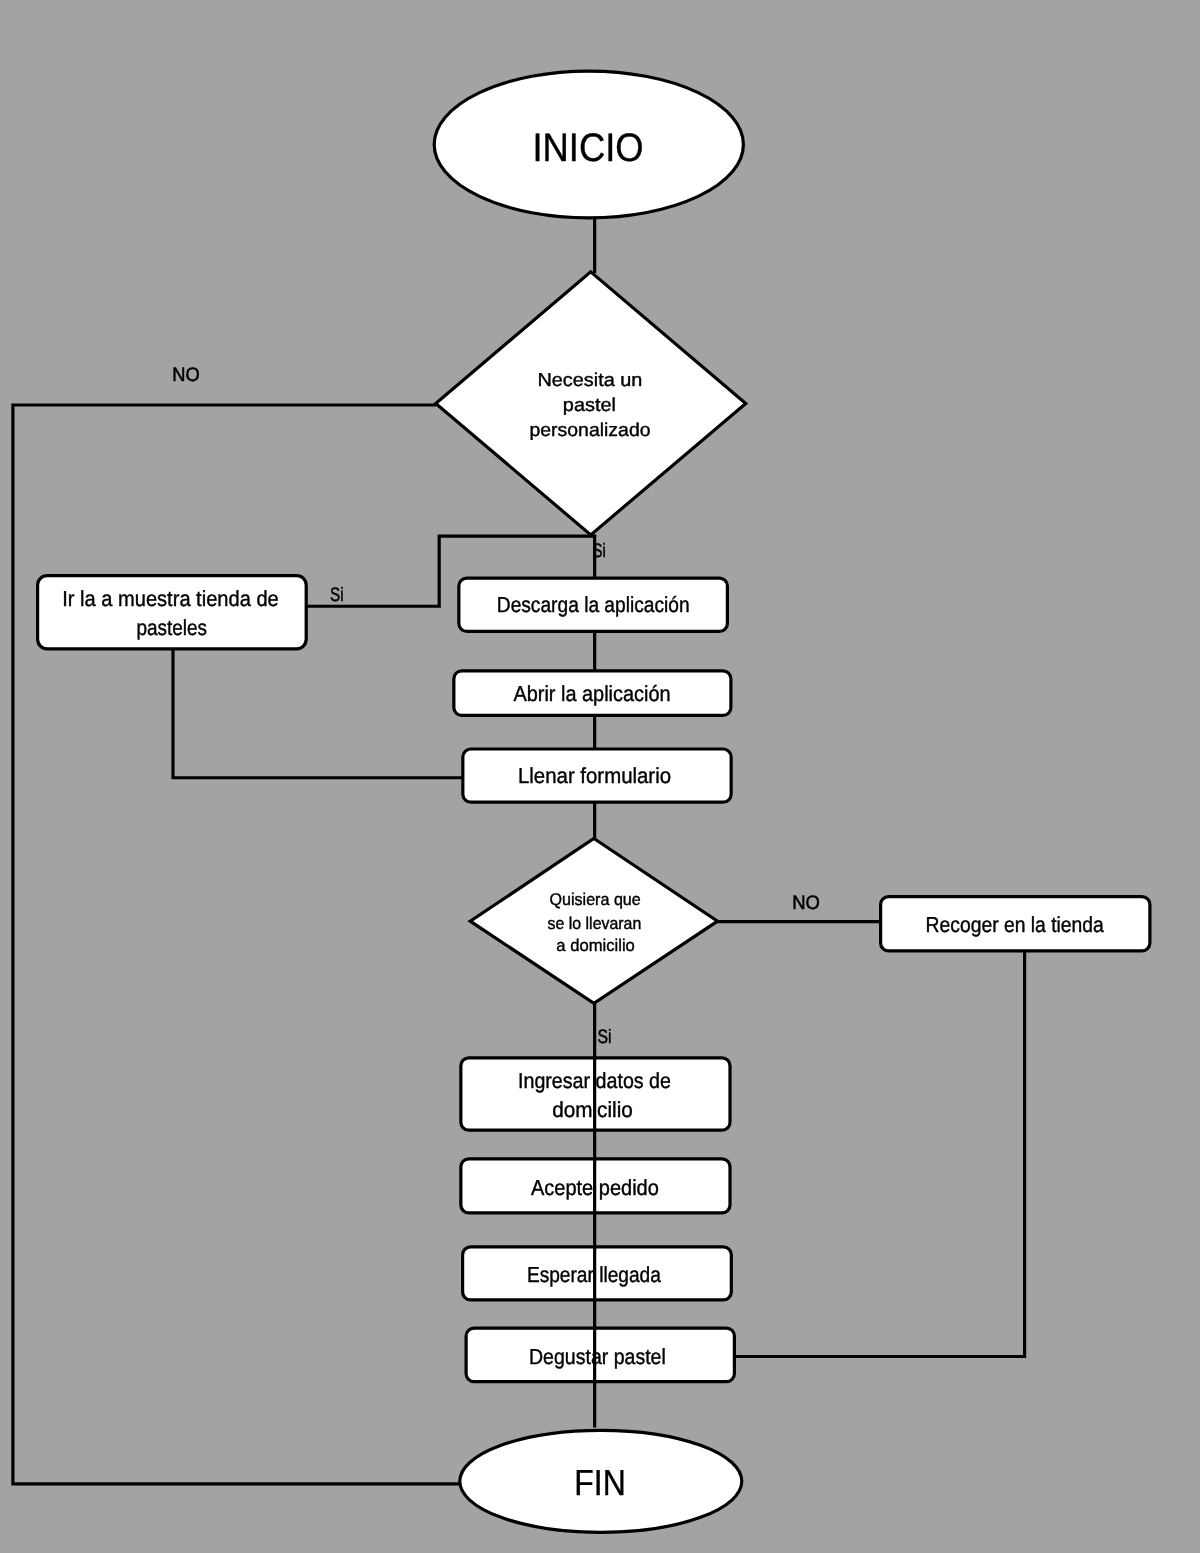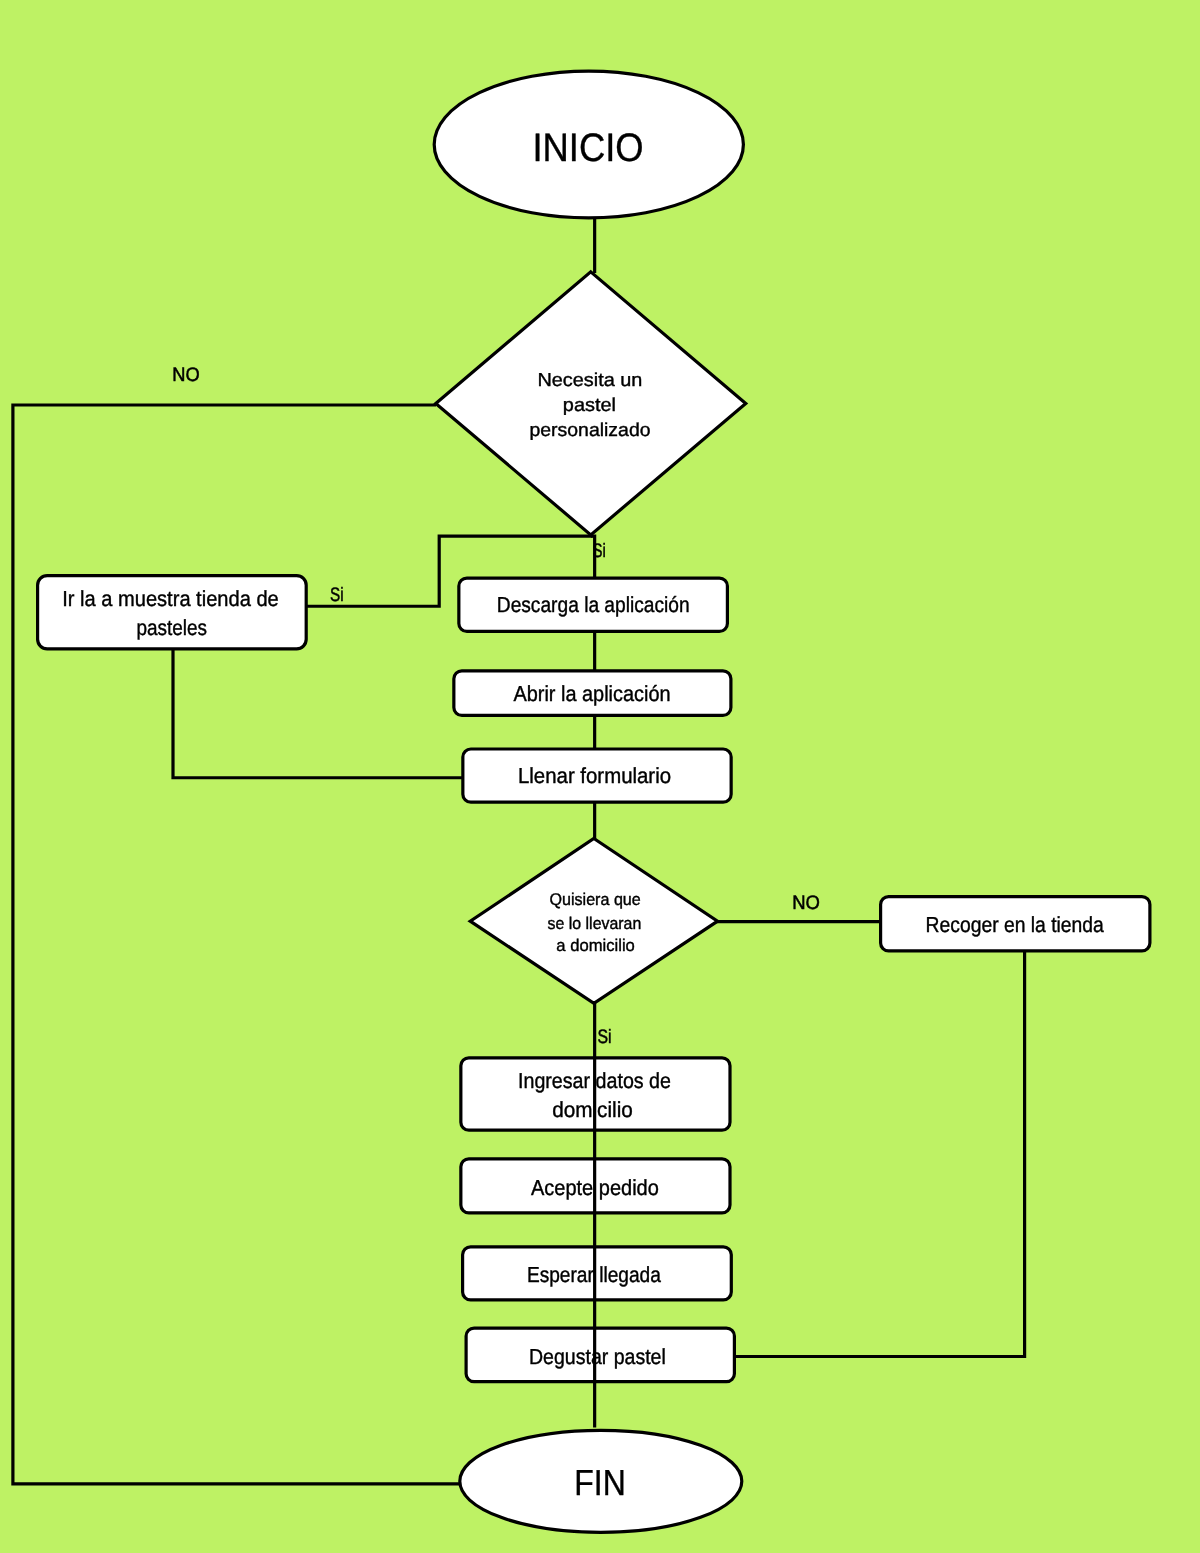--- a/index.html
+++ b/index.html
@@ -1,18 +1,18 @@
 <!DOCTYPE html>
 <html><head>
 <meta charset="utf-8">
 <title>Flowchart</title>
 <style>
   html,body{margin:0;padding:0;background:#ffffff;}
   body{width:1200px;height:1553px;overflow:hidden;font-family:"Liberation Sans",sans-serif;}
-  #canvas{position:relative;width:1200px;height:1553px;background:#bef264;}
+  #canvas{position:relative;width:1200px;height:1553px;background:#a3a3a3;}
   svg{display:block;shape-rendering:geometricPrecision;}
   text,tspan{-webkit-font-smoothing:antialiased;-moz-osx-font-smoothing:grayscale;text-rendering:geometricPrecision;}
   svg text{will-change:opacity;}
   .node-label{font-family:"Liberation Sans",sans-serif;fill:#000000;text-anchor:middle;stroke:#000000;stroke-width:0.4;paint-order:stroke fill;}
   .edge-label{font-family:"Liberation Sans",sans-serif;fill:#000000;text-anchor:start;stroke:#000000;stroke-width:0.5;paint-order:stroke fill;}
 </style>
 </head>
 <body>
 
 <div id="canvas">

